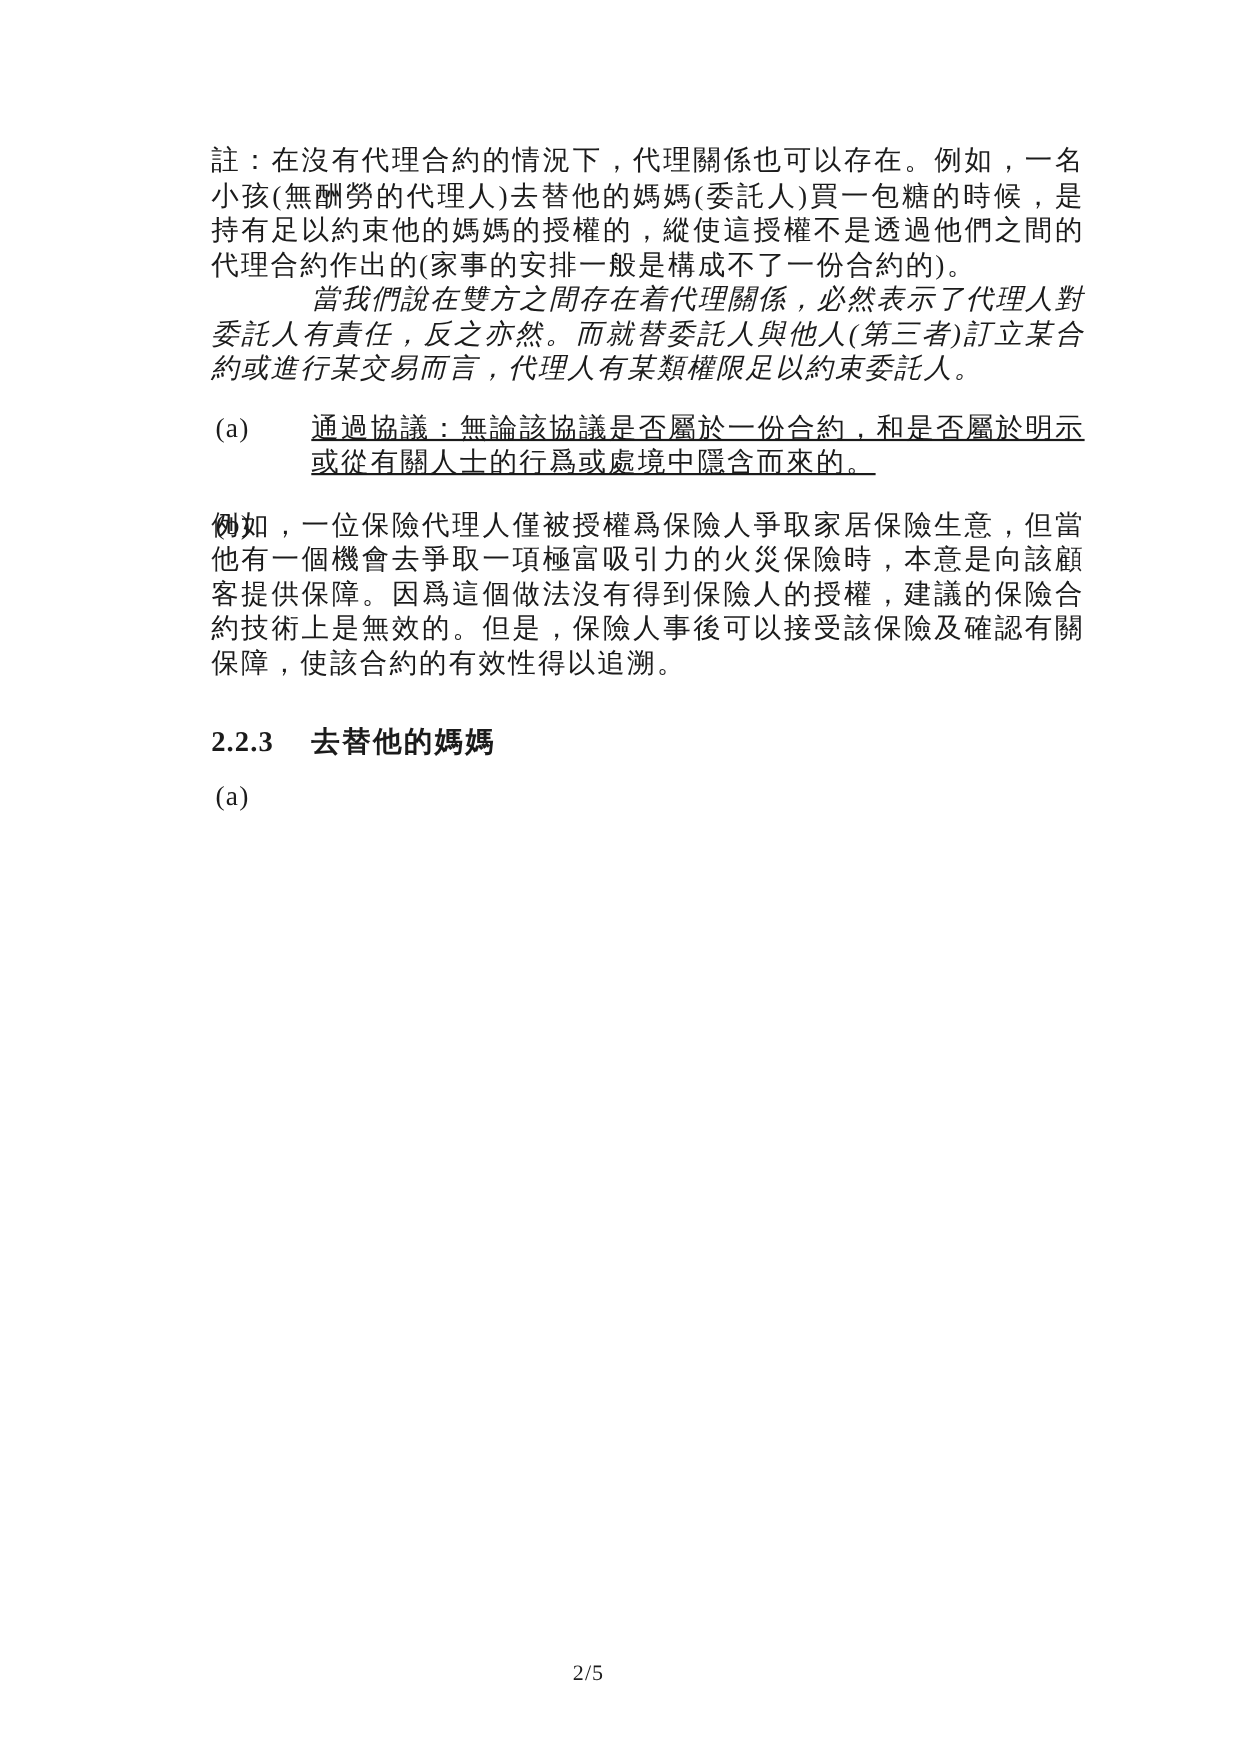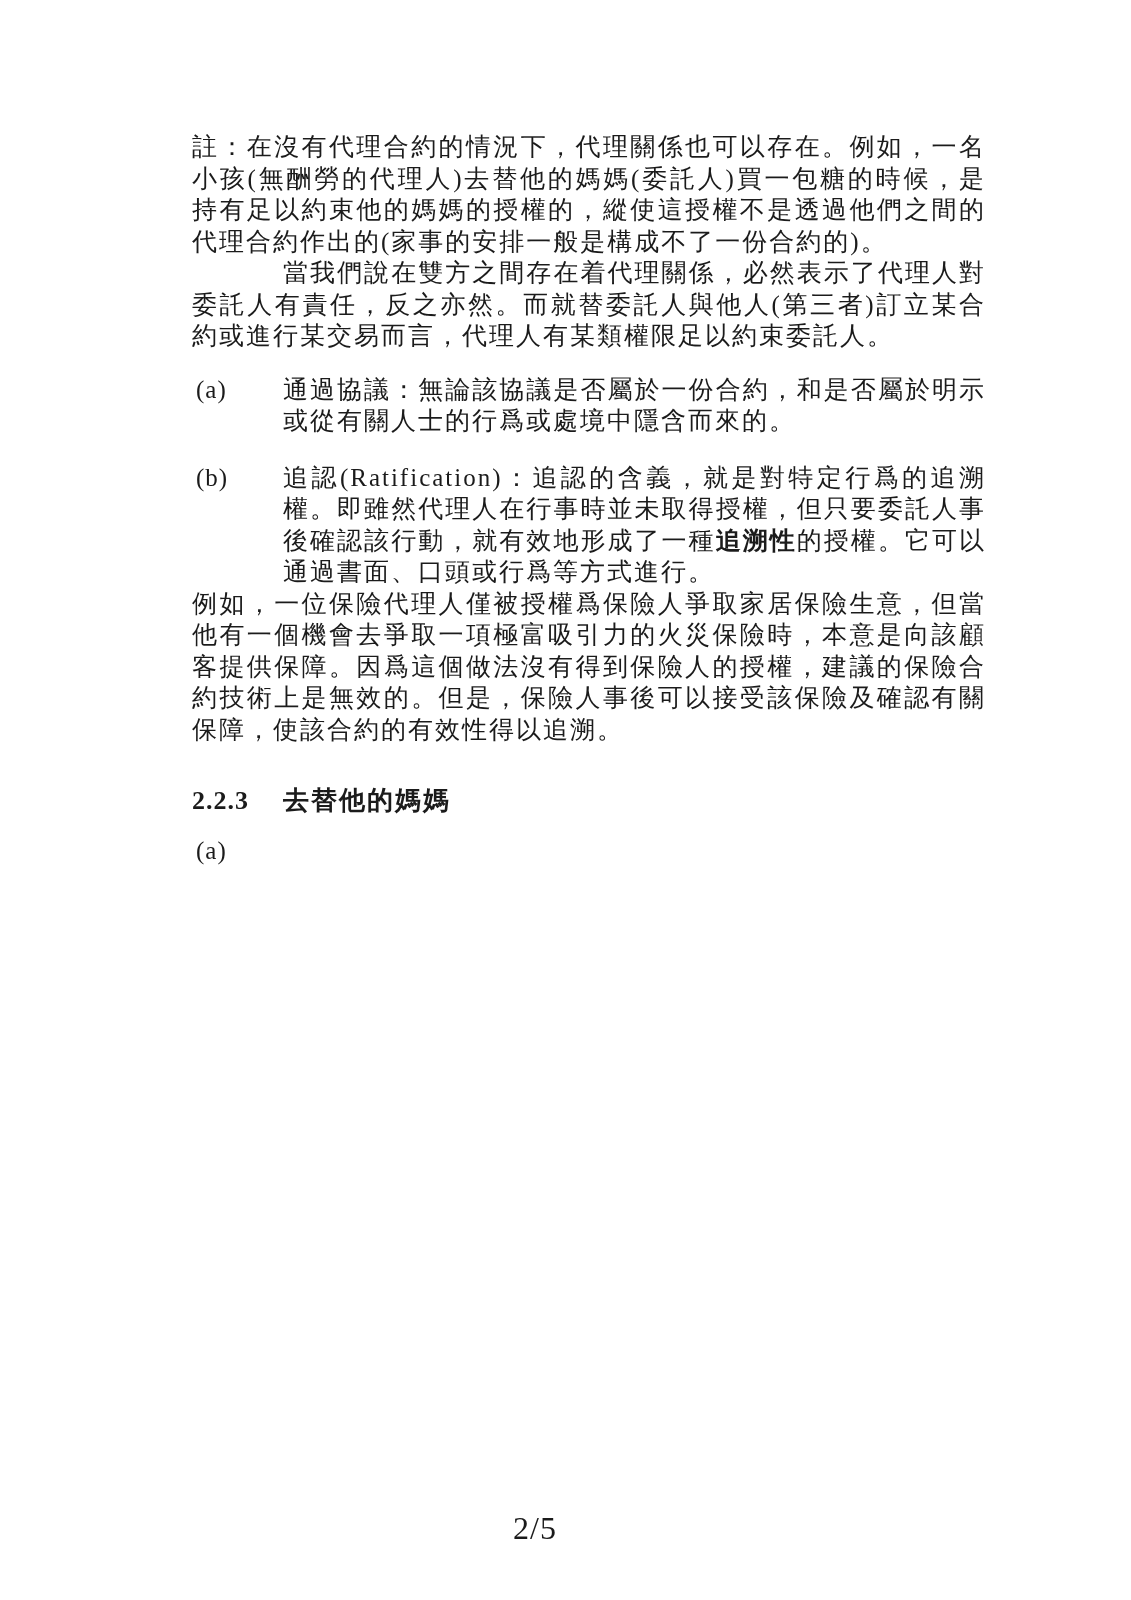--- a/index.html
+++ b/index.html
@@ -17,49 +17,49 @@
     left: 192px;
     top: 131px;
     width: 794px;
     font-size: 25px;
     line-height: 31.5px;
     letter-spacing: 2px;
     text-align: justify;
     text-justify: inter-character;
   }
   .content p { margin: 0; }
-  .para-indent { text-indent: 91px; }
+  .para-indent { text-indent: 91px; font-style: italic; }
   .heading {
     font-weight: bold;
     font-size: 26px;
     letter-spacing: 2px;
     text-align: left;
   }
   .h-num { display: inline-block; width: 91px; letter-spacing: 1px; }
   .list-item { position: relative; }
   .item-label { position: absolute; left: 4px; top: 0; letter-spacing: 1px; }
-  .item-body { margin-left: 91px; }
+  .item-body { margin-left: 91px; text-decoration: underline; }
   .example-para { margin-left: 91px; }
   .hl { font-weight: bold; }
   .mt44 { margin-top: 44px; }
   .mt40 { margin-top: 40px; }
   .mt28 { margin-top: 28px; }
   .mt25 { margin-top: 25px; }
   .mt24 { margin-top: 24px; }
   .mt22 { margin-top: 22px; }
   .mt21 { margin-top: 21px; }
   .mt18 { margin-top: 18px; }
   .mt17 { margin-top: 17px; }
   .footer {
     position: absolute;
     top: 1510px;
     left: 480px;
     width: 110px;
     text-align: center;
-    font-size: 32px;
+    font-size: 20px;
     letter-spacing: 1px;
   }
 </style>
 </head>
 <body>
 
 <div class="page">
   <div class="content">
 
     <p class="note">註：在沒有代理合約的情況下，代理關係也可以存在。例如，一名小孩(無酬勞的代理人)去替他的媽媽(委託人)買一包糖的時候，是持有足以約束他的媽媽的授權的，縱使這授權不是透過他們之間的代理合約作出的(家事的安排一般是構成不了一份合約的)。</p>
@@ -70,23 +70,20 @@
 
     <div class="list-item mt22">
       <span class="item-label">(a)</span>
       <div class="item-body">
         <p>通過協議：無論該協議是否屬於一份合約，和是否屬於明示或從有關人士的行爲或處境中隱含而來的。</p>
       </div>
     </div>
 
     <div class="list-item mt25">
       <span class="item-label">(b)</span>
-      <div class="item-body">
-        <p><span>追認(Ratification)：追認的含義，就是對特定行爲的追溯權。即雖然代理人在行事時並未取得授權，但只要委託人事後確認該行動，就有效地形成了一種</span><span class="hl">追溯性</span><span>的授權。它可以通過書面、口頭或行爲等方式進行。</span></p>
-      </div>
     </div>
 
     <p class="example-para mt17">例如，一位保險代理人僅被授權爲保險人爭取家居保險生意，但當他有一個機會去爭取一項極富吸引力的火災保險時，本意是向該顧客提供保障。因爲這個做法沒有得到保險人的授權，建議的保險合約技術上是無效的。但是，保險人事後可以接受該保險及確認有關保障，使該合約的有效性得以追溯。</p>
 
     <div class="heading mt40">
       <span class="h-num">2.2.3</span><span class="h-title">去替他的媽媽</span>
     </div>
 
 
     <div class="list-item mt18">

